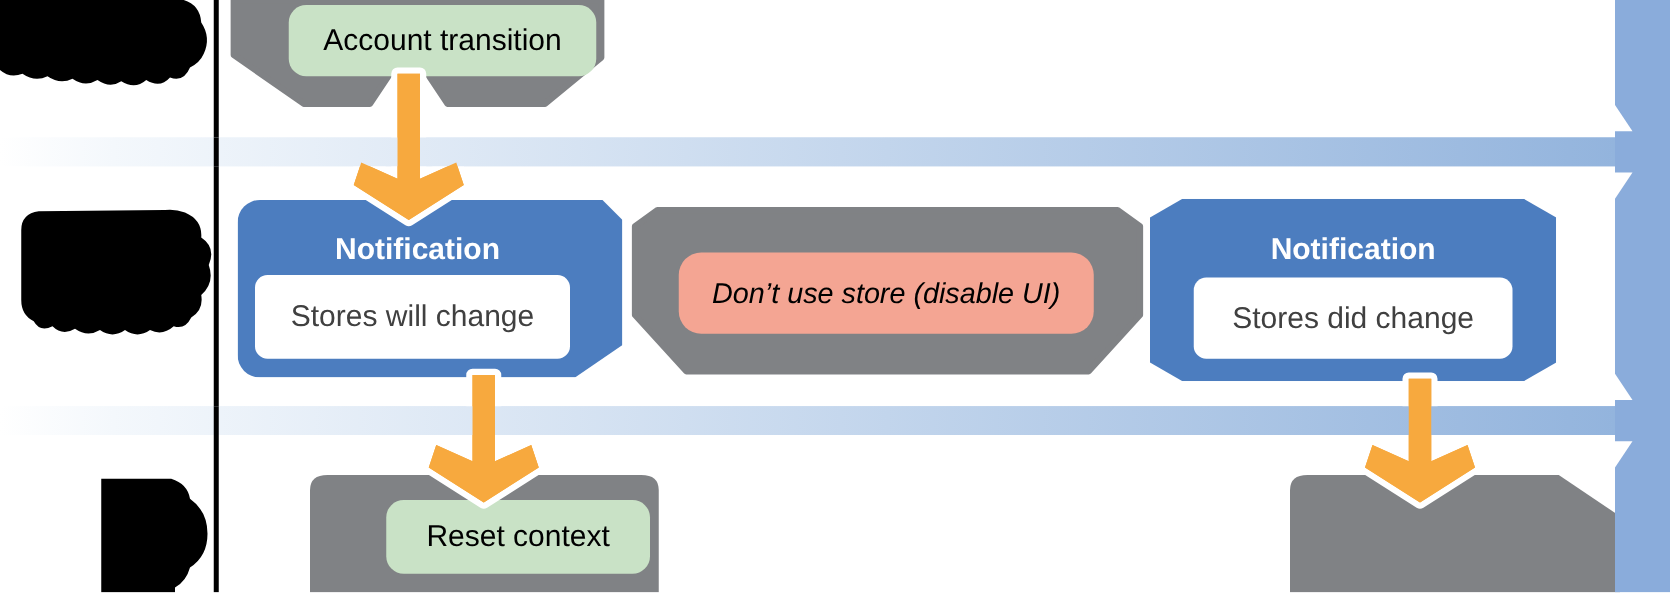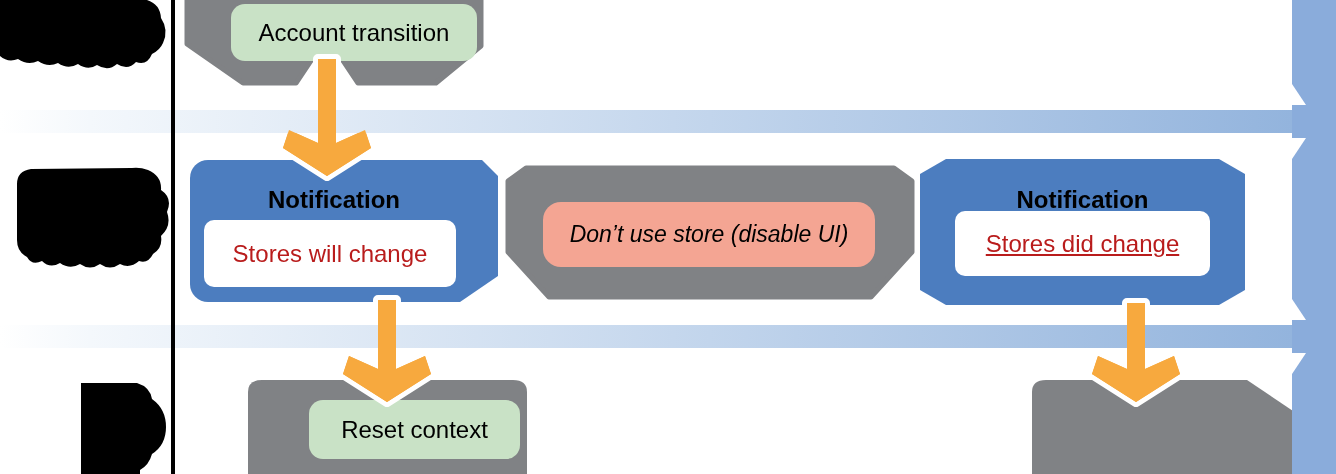--- a/index.html
+++ b/index.html
@@ -16,23 +16,23 @@
   .blue-left{
     border-radius:18px 4px 8px 18px;
     clip-path:polygon(0 0, calc(100% - 16px) 0, 100% 16px, 100% calc(100% - 26px),
                       calc(100% - 38px) 100%, 0 100%);
   }
   .blue-right{
     border-radius:8px;
     clip-path:polygon(26px 0, calc(100% - 26px) 0, 100% 15px, 100% calc(100% - 15px),
                       calc(100% - 26px) 100%, 26px 100%, 0 calc(100% - 15px), 0 15px);
   }
-  .ntitle{position:absolute;color:#000000;font-weight:bold;font-size:24px;text-align:center;}
+  .ntitle{position:absolute;color:#ffffff;font-weight:bold;font-size:24px;text-align:center;}
   .inner{position:absolute;background:#ffffff;border-radius:10px;display:flex;
-         align-items:center;justify-content:center;font-size:24px;color:#b91c1c;}
+         align-items:center;justify-content:center;font-size:24px;color:#404040;}
   .fg{pointer-events:none;}
 </style>
 </head>
 <body>
 
 <div id="stage">
 
   <svg class="layer" width="1336" height="474" viewBox="0 0 1336 474">
     <defs>
       <linearGradient id="bandGrad" x1="0" y1="0" x2="1" y2="0">
@@ -78,21 +78,21 @@
       <span>Stores will change</span>
     </div>
   </div>
 
   <div class="box salmon" style="left:543px;top:202px;width:332px;height:65px;font-size:23px;font-style:italic;">
     <span>Don’t use store (disable UI)</span>
   </div>
 
   <div class="box blue blue-right" style="left:920px;top:159px;width:325px;height:146px;">
     <div class="ntitle" style="left:0;top:27px;width:100%;">Notification</div>
-    <div class="inner" style="left:35px;top:52px;width:255px;height:65px;text-decoration:underline;">
+    <div class="inner" style="left:35px;top:63px;width:255px;height:65px;">
       <span>Stores did change</span>
     </div>
   </div>
 
   <div class="box green" style="left:282px;top:400px;width:211px;height:59px;">
     <span>Reset context</span>
   </div>
 
 
   <svg class="layer fg" width="1336" height="474" viewBox="0 0 1336 474">

